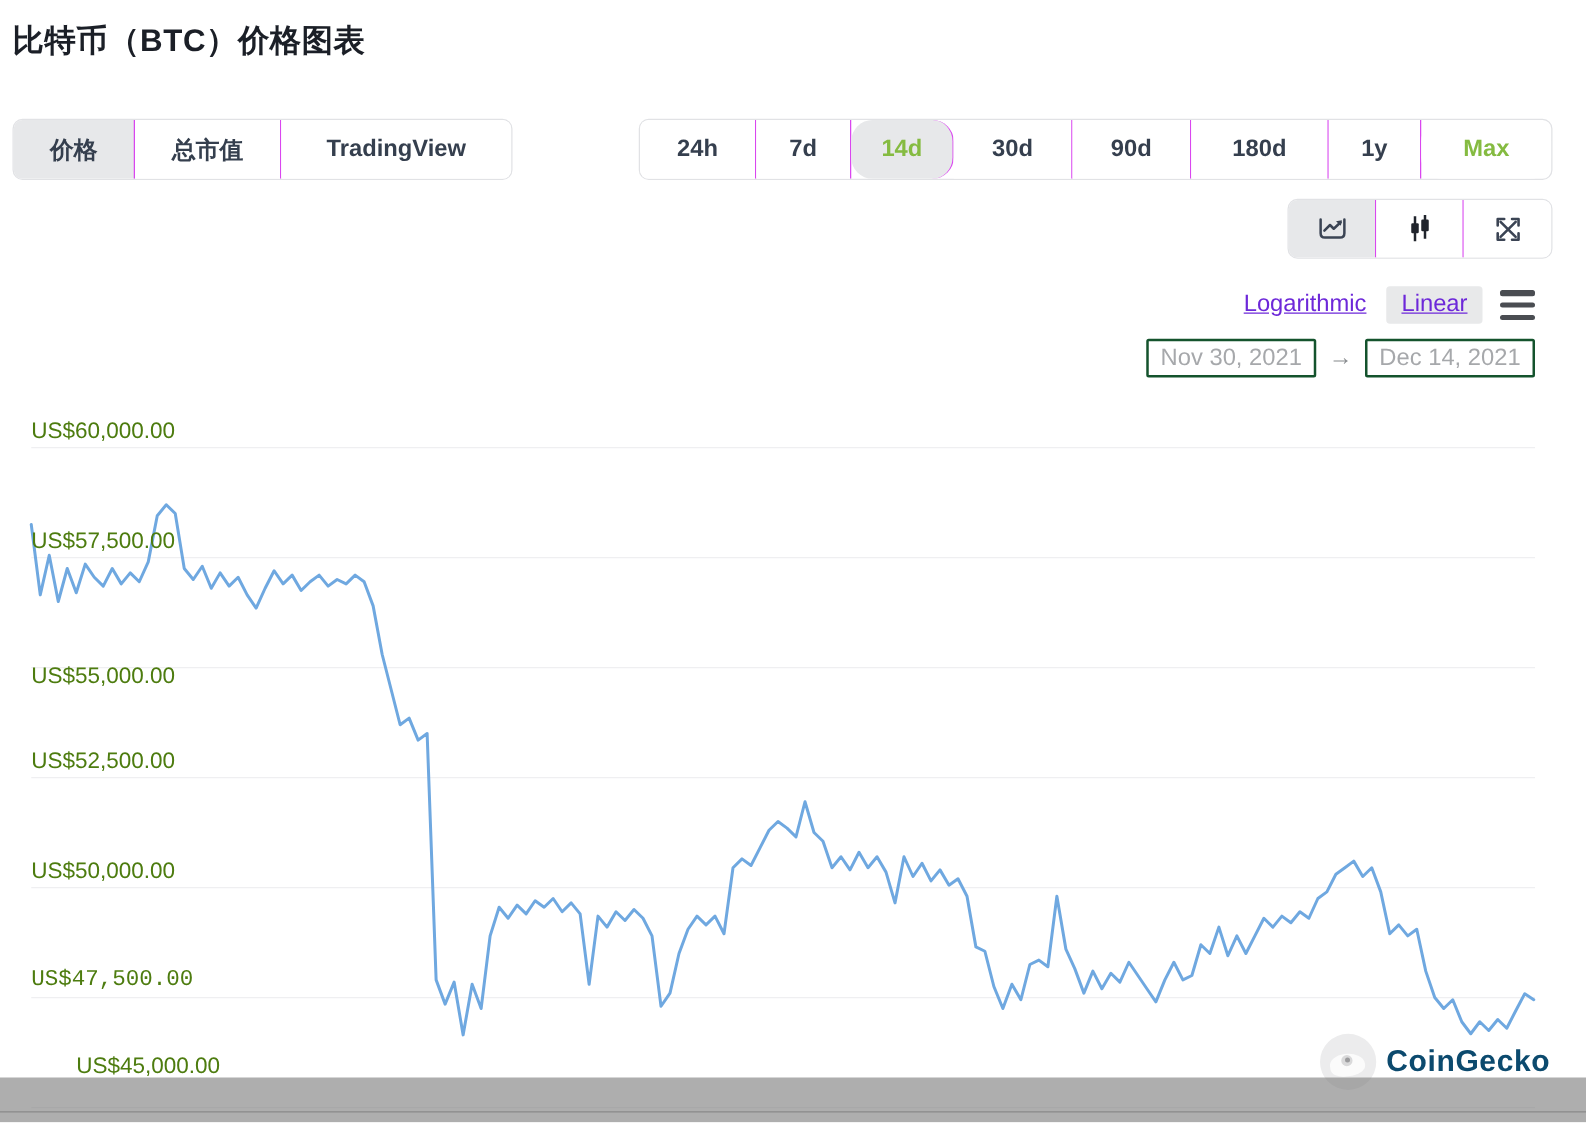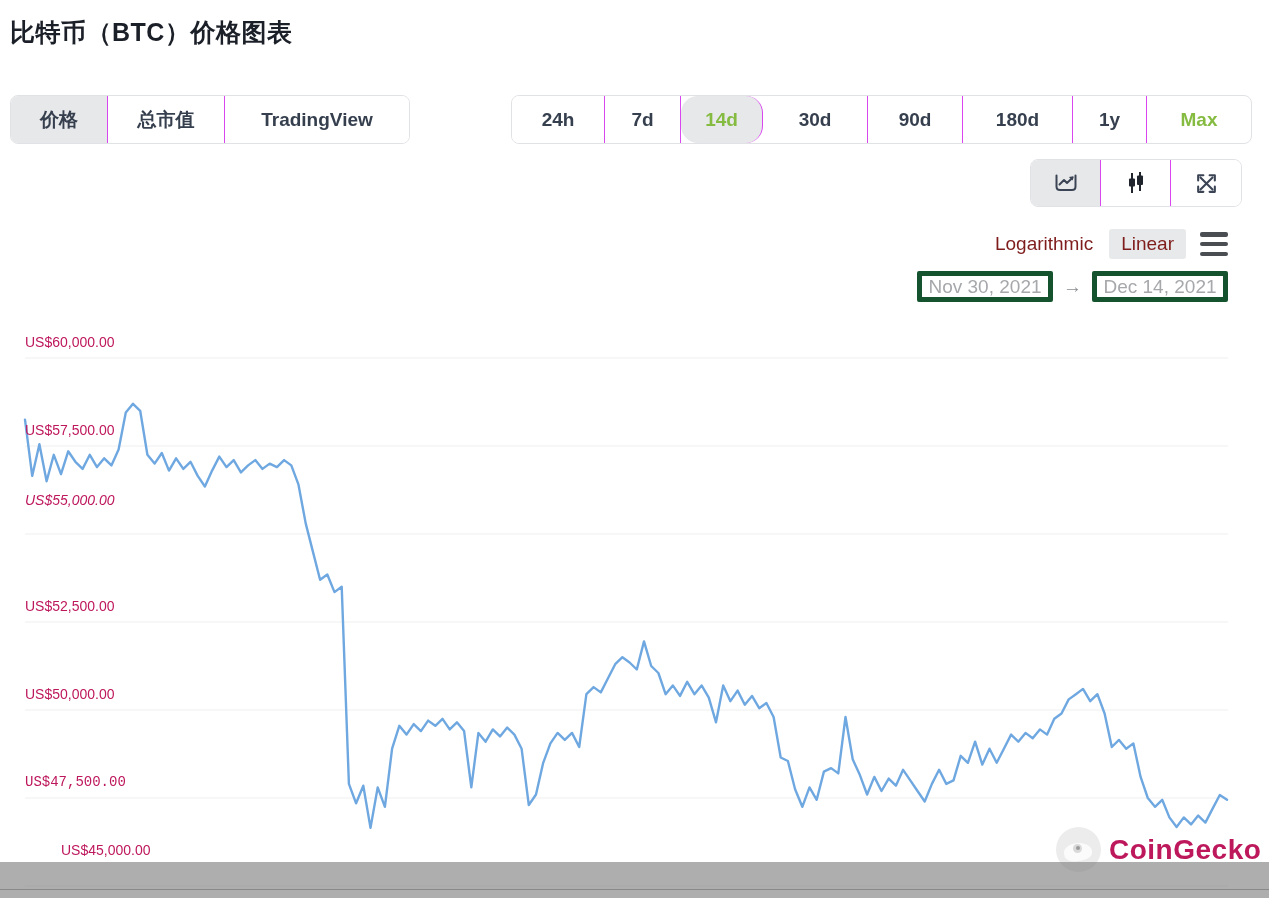--- a/index.html
+++ b/index.html
@@ -20,41 +20,41 @@
   #left-tabs .btn:nth-child(2){width:117px;}
   #left-tabs .btn:nth-child(3){width:184px;}
 
   #range-group{left:511px;top:95px;height:49px;}
 
   #charttype-group{left:1030px;top:159px;height:48px;}
   #charttype-group .btn{width:70px;}
 
   
   .scale-row{position:absolute;top:229px;left:0;width:1228px;display:flex;justify-content:flex-end;align-items:center;gap:14px;}
-  .scale-label{font-size:19px;color:#7f1d1d;cursor:pointer;padding:4px 2px;}
+  .scale-label{font-size:19px;color:#6d28d9;cursor:pointer;padding:4px 2px;text-decoration:underline;}
   .scale-label.pill{background:#e8e9ea;border-radius:3px;padding:4px 12px;}
   .menu-icon{width:28px;height:24px;display:flex;flex-direction:column;justify-content:space-between;cursor:pointer;}
   .menu-icon span{display:block;height:4.5px;background:#4a4d52;border-radius:2px;}
 
   .date-row{position:absolute;top:271px;left:0;width:1228px;display:flex;justify-content:flex-end;align-items:center;gap:10px;}
-  .date-input{width:136px;height:31px;border:5px solid #14532d;border-radius:2px;background:#fff;color:#a6a8ab;font-size:19px;font-family:inherit;text-align:center;box-sizing:border-box;padding:0;}
+  .date-input{width:136px;height:31px;border:2px solid #14532d;border-radius:2px;background:#fff;color:#a6a8ab;font-size:19px;font-family:inherit;text-align:center;box-sizing:border-box;padding:0;}
   .date-arrow{color:#8a8d90;font-size:19px;}
 
   
   #chart-svg{position:absolute;left:0;top:0;z-index:2;}
   #y-labels{position:absolute;left:0;top:0;z-index:4;}
-  .y-tick{position:absolute;left:25px;font-size:14px;color:#be185d;white-space:nowrap;}
+  .y-tick{position:absolute;left:25px;font-size:18px;color:#4d7c0f;white-space:nowrap;}
 
   
   .watermark{position:absolute;left:1056px;top:827px;display:flex;align-items:center;gap:8px;z-index:1;}
   .wm-circle{width:45px;height:45px;border-radius:50%;background:#ececed;position:relative;}
   .wm-circle .snout{position:absolute;left:8px;top:16px;width:28px;height:18px;background:#fbfbfb;border-radius:50% 60% 45% 45%;transform:rotate(-8deg);}
   .wm-circle .eye{position:absolute;left:17px;top:17px;width:9px;height:9px;border-radius:50%;background:#d9d9da;}
   .wm-circle .pupil{position:absolute;left:20px;top:19px;width:4px;height:4px;border-radius:50%;background:#9b9b9d;}
-  .wm-text{font-size:28px;font-weight:700;color:#be185d;letter-spacing:.5px;}
+  .wm-text{font-size:24px;font-weight:700;color:#0c4a6e;letter-spacing:.5px;}
 
   
   .source-bar{position:absolute;left:0;top:862px;width:1269px;height:36px;background:rgba(125,125,125,.62);z-index:3;}
   .source-bar::after{content:"";position:absolute;left:0;top:27px;width:100%;height:1px;background:rgba(70,70,70,.35);}
   .source-text{position:absolute;right:13px;top:7px;color:#fff;font-size:17px;z-index:5;}
 
   svg .icon-stroke{stroke:#3b4454;fill:none;stroke-width:2;stroke-linecap:round;stroke-linejoin:round;}
   svg .icon-fill{fill:#20242c;}
 </style>
 </head>
@@ -67,21 +67,21 @@
   <div class="btn-group" id="left-tabs">
     <button class="btn selected">价格</button>
     <button class="btn">总市值</button>
     <button class="btn">TradingView</button>
   </div>
 
   <div class="btn-group" id="range-group">
       <button class="btn" style="width: 93px;">24h</button>
       <button class="btn" style="width: 76px;">7d</button>
       <button class="btn selected green" style="width: 82px;">14d</button>
-      <button class="btn" style="width: 105px;">30d</button>
+      <button class="btn" style="width: 95px;">30d</button>
       <button class="btn" style="width: 95px;">90d</button>
       <button class="btn" style="width: 110px; text-align: right;">180d</button>
       <button class="btn" style="width: 74px;">1y</button>
       <button class="btn green" style="width: 104px;">Max</button>
     </div>
 
   <div class="btn-group" id="charttype-group">
     <button class="btn selected">
       <svg width="26" height="24" viewBox="0 0 24 24">
         <path class="icon-stroke" d="M2.5 4.5 V15.5 Q2.5 19 6 19 H18 Q21.5 19 21.5 15.5 V4.5"></path>
@@ -139,21 +139,21 @@
         <line x1="25" x2="1228" y1="710" y2="710" stroke="#efeff1" stroke-width="1"></line>
         <line x1="25" x2="1228" y1="798" y2="798" stroke="#efeff1" stroke-width="1"></line>
         <line x1="25" x2="1228" y1="886" y2="886" stroke="#efeff1" stroke-width="1"></line>
       </g>
     <polyline id="price-line" fill="none" stroke="#6fa8e0" stroke-width="2.4" stroke-linejoin="round" stroke-linecap="round" points="25.0,419.6 32.2,475.9 39.4,444.2 46.6,481.2 53.8,454.8 61.0,474.2 68.2,451.3 75.4,461.8 82.6,468.9 89.8,454.8 97.0,467.1 104.2,458.3 111.4,465.4 118.6,449.5 125.8,412.6 133.0,403.8 140.2,410.8 147.4,454.8 154.6,463.6 161.8,453.0 169.0,470.6 176.1,458.3 183.3,468.9 190.5,461.8 197.7,475.9 204.9,486.5 212.1,470.6 219.3,456.6 226.5,467.1 233.7,460.1 240.9,472.4 248.1,465.4 255.3,460.1 262.5,468.9 269.7,463.6 276.9,467.1 284.1,460.1 291.3,465.4 298.5,484.7 305.7,523.4 312.9,551.6 320.1,579.8 327.3,574.5 334.5,592.1 341.7,586.8 348.9,783.9 356.1,803.3 363.3,785.7 370.5,827.9 377.7,787.4 384.9,806.8 392.1,748.7 399.3,725.8 406.5,734.6 413.7,724.1 420.9,731.1 428.1,720.6 435.3,725.8 442.5,718.8 449.7,729.4 456.9,722.3 464.1,731.1 471.3,787.4 478.4,732.9 485.6,741.7 492.8,729.4 500.0,736.4 507.2,727.6 514.4,734.6 521.6,748.7 528.8,805.0 536.0,794.5 543.2,762.8 550.4,743.4 557.6,732.9 564.8,739.9 572.0,732.9 579.2,747.0 586.4,694.2 593.6,687.1 600.8,692.4 608.0,678.3 615.2,664.2 622.4,657.2 629.6,662.5 636.8,669.5 644.0,641.4 651.2,666.0 658.4,673.0 665.6,694.2 672.8,685.4 680.0,695.9 687.2,681.8 694.4,694.2 701.6,685.4 708.8,697.7 716.0,722.3 723.2,685.4 730.4,701.2 737.6,690.6 744.8,704.7 752.0,695.9 759.2,708.2 766.4,703.0 773.6,717.0 780.7,757.5 787.9,761.0 795.1,789.2 802.3,806.8 809.5,787.4 816.7,799.8 823.9,771.6 831.1,768.1 838.3,773.4 845.5,717.0 852.7,759.3 859.9,775.1 867.1,794.5 874.3,776.9 881.5,791.0 888.7,778.6 895.9,785.7 903.1,769.8 910.3,780.4 917.5,791.0 924.7,801.5 931.9,783.9 939.1,769.8 946.3,783.9 953.5,780.4 960.7,755.8 967.9,762.8 975.1,741.7 982.3,764.6 989.5,748.7 996.7,762.8 1003.9,748.7 1011.1,734.6 1018.3,741.7 1025.5,732.9 1032.7,738.2 1039.9,729.4 1047.1,734.6 1054.3,718.8 1061.5,713.5 1068.7,699.4 1075.9,694.2 1083.0,688.9 1090.2,701.2 1097.4,694.2 1104.6,713.5 1111.8,747.0 1119.0,739.9 1126.2,748.7 1133.4,743.4 1140.6,776.9 1147.8,798.0 1155.0,806.8 1162.2,799.8 1169.4,817.4 1176.6,827.0 1183.8,817.4 1191.0,824.4 1198.2,815.6 1205.4,822.6 1212.6,808.6 1219.8,795.0 1227.0,799.8"></polyline>
   </svg>
 
   <div id="y-labels">
       <div class="y-tick" style="top: 334px;">US$60,000.00</div>
       <div class="y-tick" style="top: 422px;">US$57,500.00</div>
-      <div class="y-tick" style="top: 492px; font-style: italic;">US$55,000.00</div>
+      <div class="y-tick" style="top: 530px;">US$55,000.00</div>
       <div class="y-tick" style="top: 598px; text-align: center;">US$52,500.00</div>
       <div class="y-tick" style="top: 686px;">US$50,000.00</div>
       <div class="y-tick" style="top: 774px; font-family: Liberation Mono, monospace;">US$47,500.00</div>
       <div class="y-tick" style="top: 842px; margin-left: 36px;">US$45,000.00</div>
     </div>
 
   <div class="source-bar"></div>
   <div class="source-text">图片来源：CoinGecko</div>
 
 </div>

